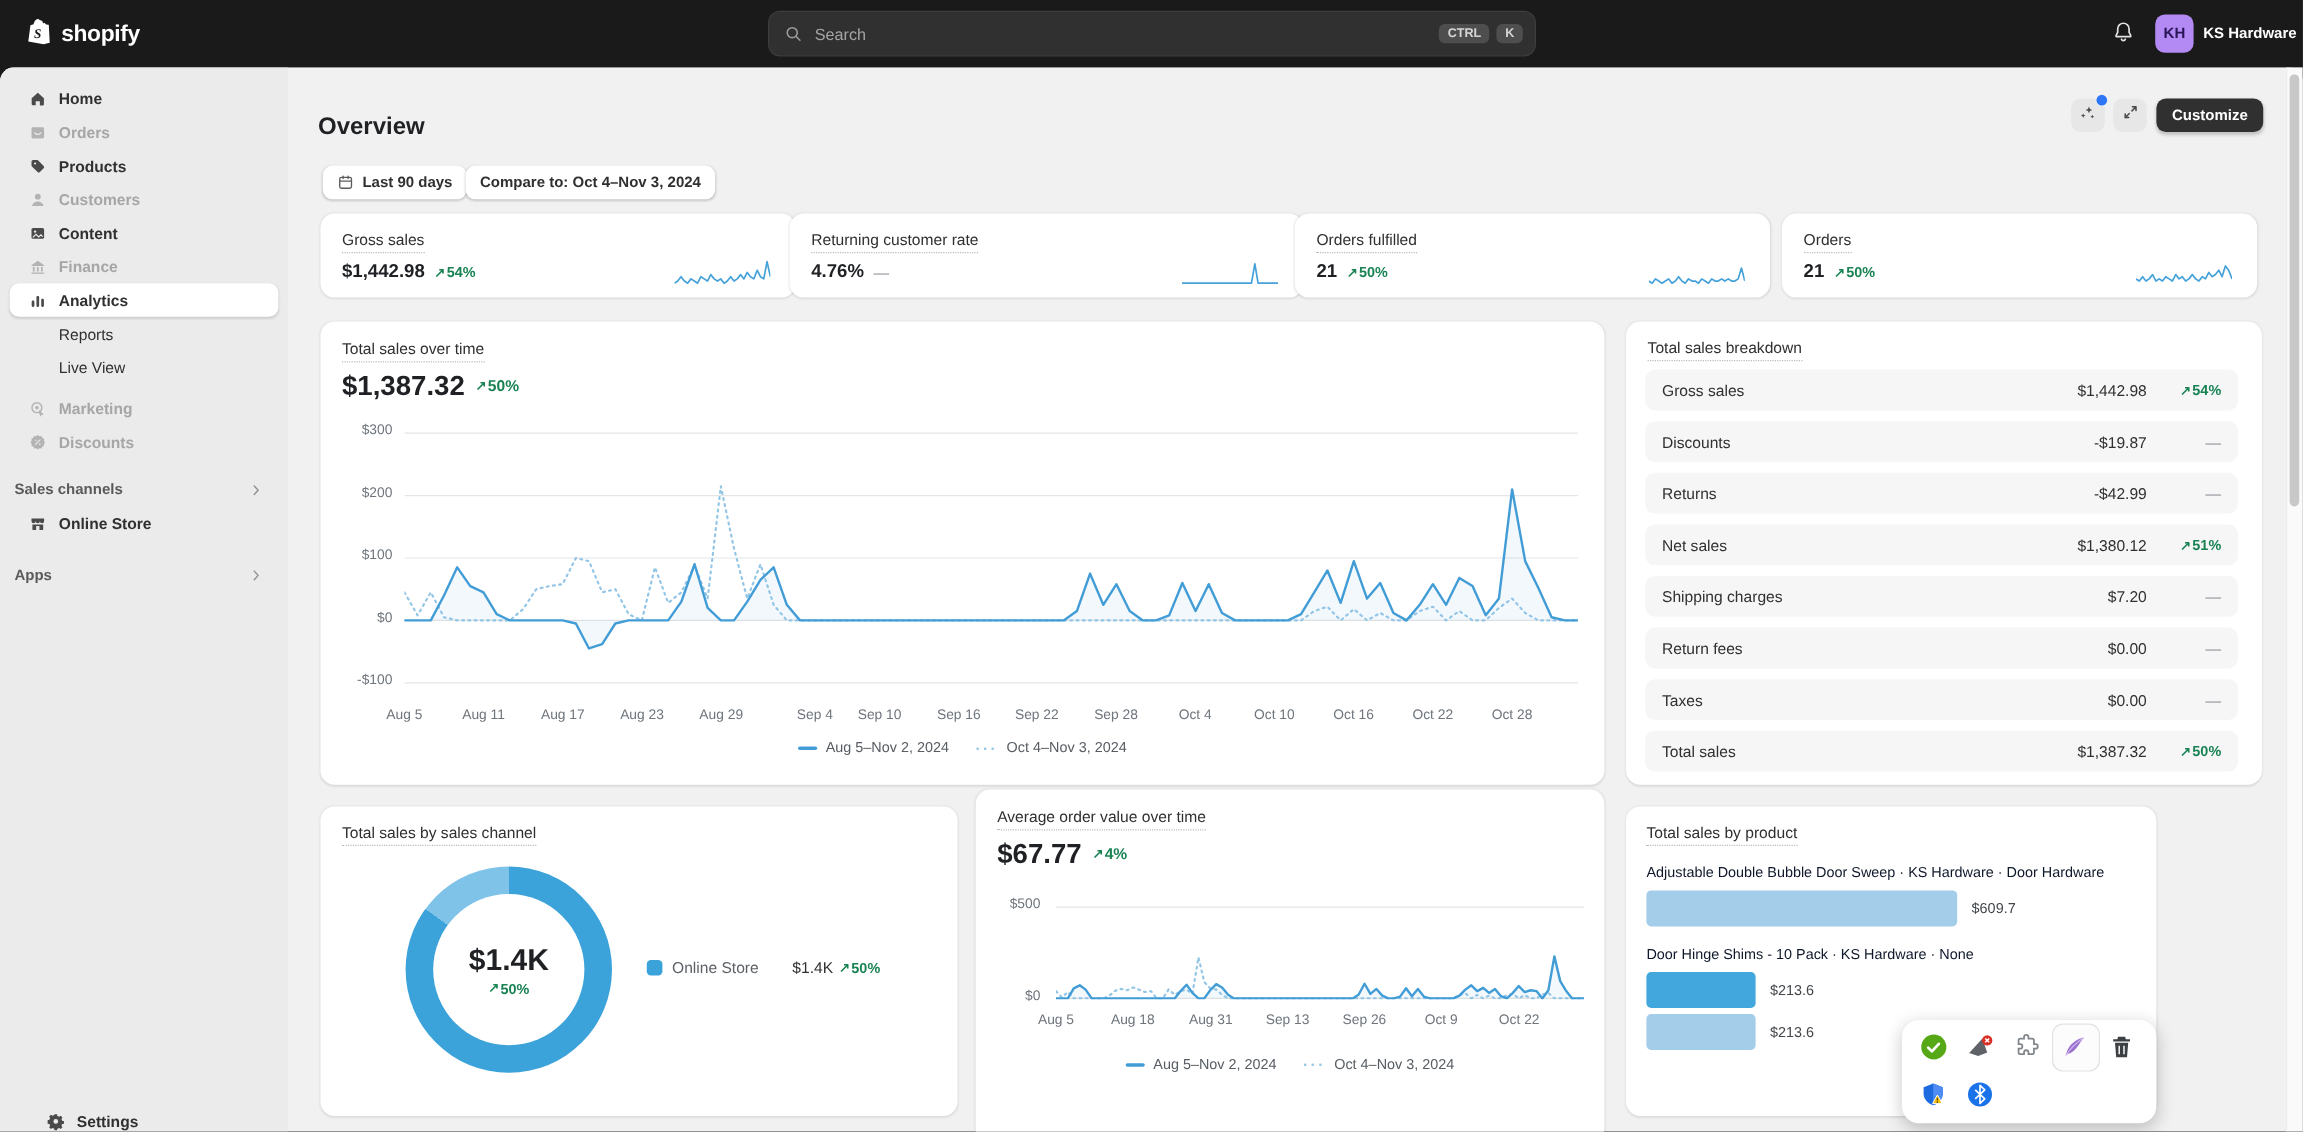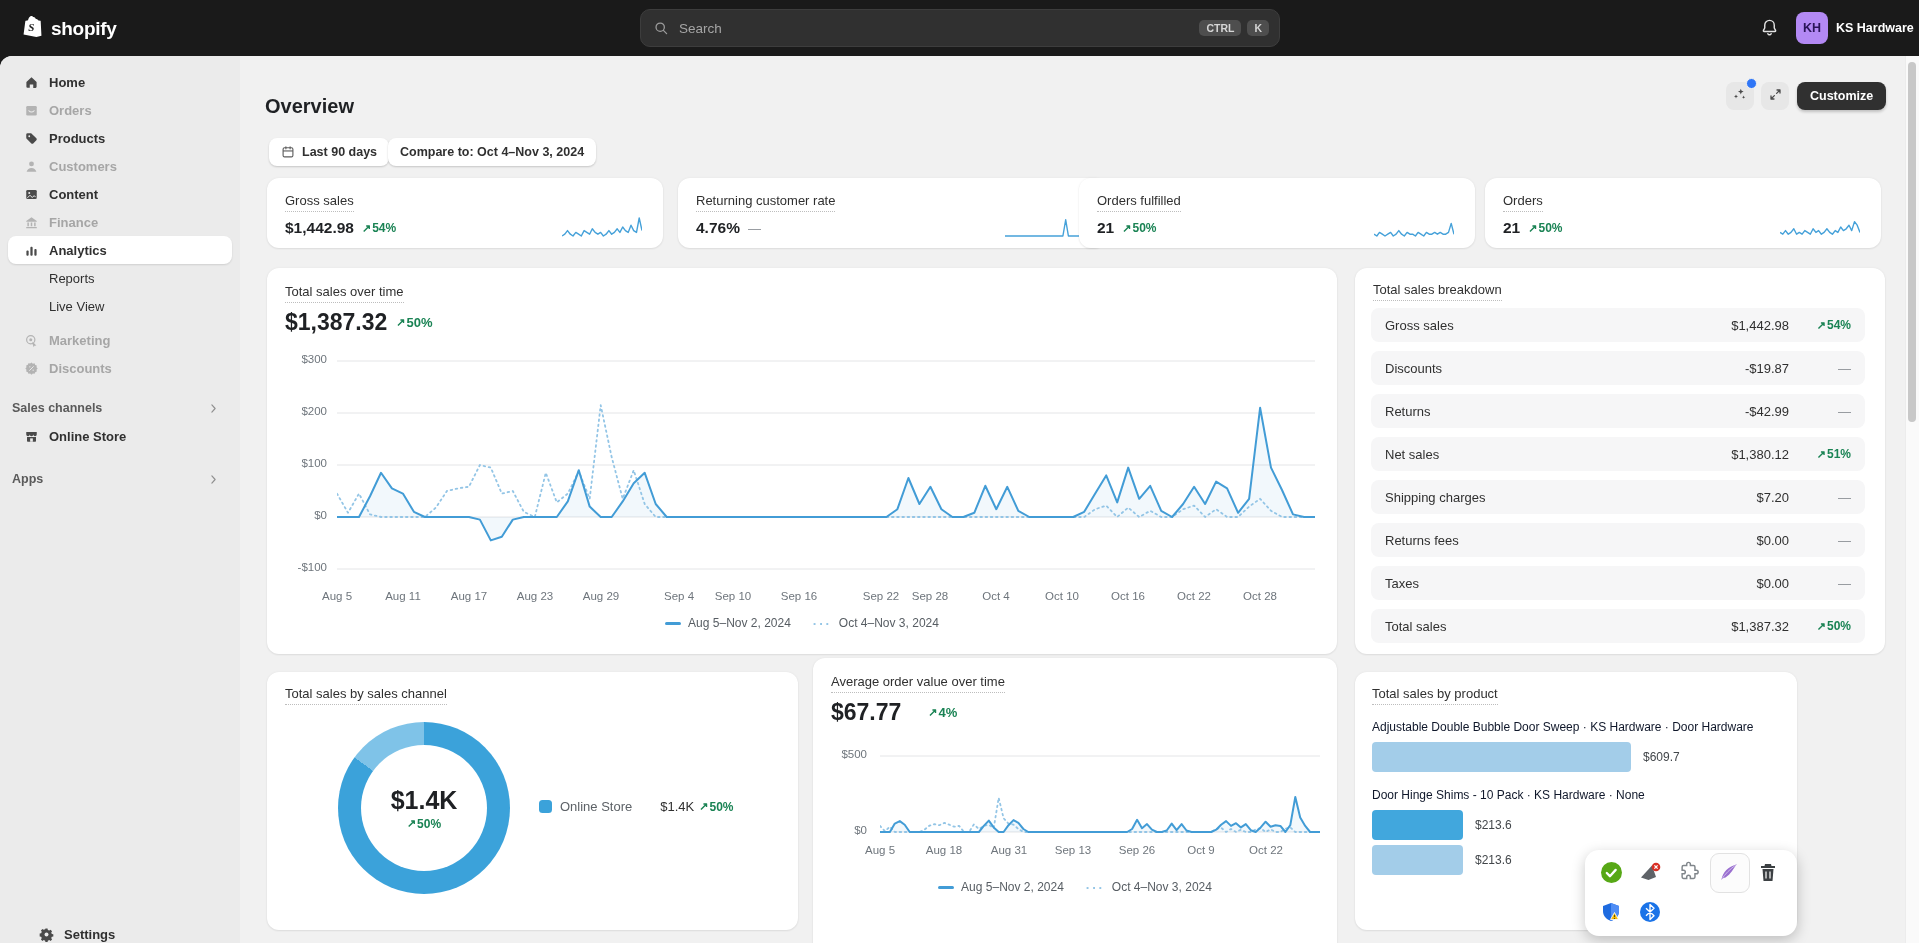--- a/index.html
+++ b/index.html
@@ -83,21 +83,21 @@
   #donut{position:absolute;left:71px;top:50px;width:172px;height:172px;border-radius:50%;}
   #donut-hole{position:absolute;left:23px;top:23px;width:126px;height:126px;border-radius:50%;background:#fff;
               display:flex;flex-direction:column;align-items:center;justify-content:center;gap:2px;}
   #donut-hole .cv{font-size:25px;font-weight:700;color:#1f2124;}
   #donut-legend{position:absolute;left:272px;top:127px;display:flex;align-items:center;font-size:13px;color:#5d6267;}
   #donut-legend .sw{width:13px;height:13px;border-radius:3.5px;background:#3ba2da;margin-right:8px;}
   #donut-legend .lv{color:#303030;margin-left:28px;margin-right:5px;}
   
   #aov-card{left:813px;top:658px;width:524px;height:296px;}
   #aov-card .head{position:absolute;left:18px;top:14px;}
-  #aov-card .big{font-size:23px;font-weight:700;color:#1f2124;display:flex;align-items:center;gap:27px;margin-top:6px;}
+  #aov-card .big{font-size:23px;font-weight:700;color:#1f2124;display:flex;align-items:center;gap:9px;margin-top:6px;}
   
   #product-card{left:1355px;top:672px;width:442px;height:258px;}
   #product-card .card-title{position:absolute;left:17px;top:14px;}
   #product-body{position:absolute;left:17px;top:48px;right:14px;}
   .pname{font-size:12px;color:#0f172a;margin-bottom:8px;white-space:nowrap;overflow:hidden;}
   .barrow{display:flex;align-items:center;gap:12px;height:30px;margin-bottom:5px;}
   .bar{height:30px;border-radius:4px;}
   .bar.current{background:#41a7dd;}
   .bar.previous{background:#a3cde9;}
   .barlabel{font-size:12px;color:#42464a;white-space:nowrap;}
@@ -311,21 +311,21 @@
 
 <div id="metric-row">
     <div class="card metric-card" style="left:267px;">
       <div class="inner"><span class="card-title">Gross sales</span><div class="mval">
           <span>$1,442.98</span>
           <span class="delta up"><span class="delta-arrow">↗</span>54%</span>
         </div><svg class="spark" width="80" height="20">
           <path d="M0.0 19.0 L2.8 17.2 L5.5 13.6 L8.3 17.2 L11.0 19.0 L13.8 15.4 L16.6 17.2 L19.3 19.0 L22.1 13.6 L24.8 15.4 L27.6 17.2 L30.3 11.8 L33.1 15.4 L35.9 17.2 L38.6 15.4 L41.4 19.0 L44.1 17.2 L46.9 13.6 L49.7 17.2 L52.4 15.4 L55.2 11.8 L57.9 15.4 L60.7 10.0 L63.4 13.6 L66.2 15.4 L69.0 8.2 L71.7 13.6 L74.5 15.4 L77.2 1.0 L80.0 13.6" fill="none" stroke="#45a1d9" stroke-width="1.4" stroke-linejoin="round"></path>
         </svg></div>
     </div>
-    <div class="card metric-card" style="left:678px;padding-left:32px;">
+    <div class="card metric-card" style="left:658px;padding-left:32px;">
       <div class="inner"><span class="card-title">Returning customer rate</span><div class="mval">
           <span>4.76%</span>
           <span class="delta flat">—</span>
         </div><svg class="spark" width="80" height="20">
           <path d="M0.0 19.0 L2.8 19.0 L5.5 19.0 L8.3 19.0 L11.0 19.0 L13.8 19.0 L16.6 19.0 L19.3 19.0 L22.1 19.0 L24.8 19.0 L27.6 19.0 L30.3 19.0 L33.1 19.0 L35.9 19.0 L38.6 19.0 L41.4 19.0 L44.1 19.0 L46.9 19.0 L49.7 19.0 L52.4 19.0 L55.2 19.0 L57.9 19.0 L60.7 2.8 L63.4 19.0 L66.2 19.0 L69.0 19.0 L71.7 19.0 L74.5 19.0 L77.2 19.0 L80.0 19.0" fill="none" stroke="#45a1d9" stroke-width="1.4" stroke-linejoin="round"></path>
         </svg></div>
     </div>
     <div class="card metric-card" style="left:1079px;">
       <div class="inner"><span class="card-title">Orders fulfilled</span><div class="mval">
           <span>21</span>
@@ -374,21 +374,21 @@
       </svg></div>
   <div id="main-xlabels">
       <span class="xtick" style="left:70px;top:322px;">Aug 5</span>
       <span class="xtick" style="left:136px;top:322px;">Aug 11</span>
       <span class="xtick" style="left:202px;top:322px;">Aug 17</span>
       <span class="xtick" style="left:268px;top:322px;">Aug 23</span>
       <span class="xtick" style="left:334px;top:322px;">Aug 29</span>
       <span class="xtick" style="left:400px;top:322px;margin-left:12px;">Sep 4</span>
       <span class="xtick" style="left:466px;top:322px;">Sep 10</span>
       <span class="xtick" style="left:532px;top:322px;">Sep 16</span>
-      <span class="xtick" style="left:614px;top:322px;text-align:right;">Sep 22</span>
+      <span class="xtick" style="left:597px;top:322px;text-align:right;">Sep 22</span>
       <span class="xtick" style="left:663px;top:322px;">Sep 28</span>
       <span class="xtick" style="left:729px;top:322px;">Oct 4</span>
       <span class="xtick" style="left:795px;top:322px;">Oct 10</span>
       <span class="xtick" style="left:861px;top:322px;">Oct 16</span>
       <span class="xtick" style="left:927px;top:322px;">Oct 22</span>
       <span class="xtick" style="left:993px;top:322px;">Oct 28</span>
     </div>
   <div class="legend" style="top:348px;">
     <span class="li">
         <span class="dash"></span>
@@ -433,21 +433,21 @@
         </span>
       </div>
       <div class="brow">
         <span class="blabel">Shipping charges</span>
         <span class="bval">$7.20</span>
         <span class="bdelta">
           <span class="delta flat">—</span>
         </span>
       </div>
       <div class="brow">
-        <span class="blabel">Returns fees</span>
+        <span class="blabel">Return fees</span>
         <span class="bval">$0.00</span>
         <span class="bdelta">
           <span class="delta flat">—</span>
         </span>
       </div>
       <div class="brow">
         <span class="blabel">Taxes</span>
         <span class="bval">$0.00</span>
         <span class="bdelta">
           <span class="delta flat">—</span>

